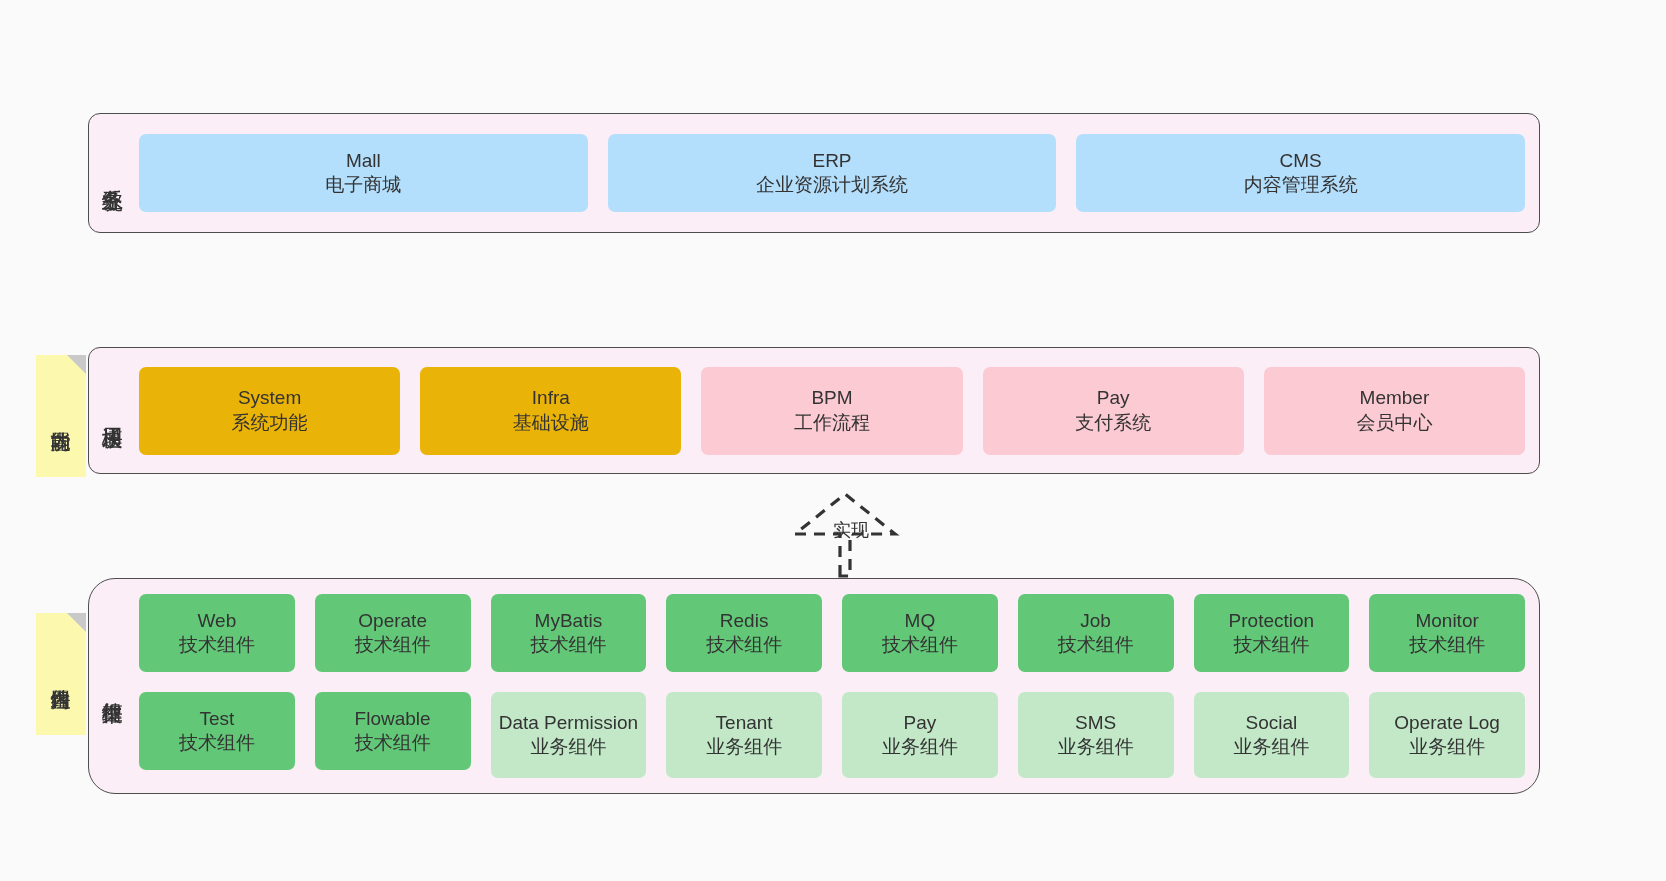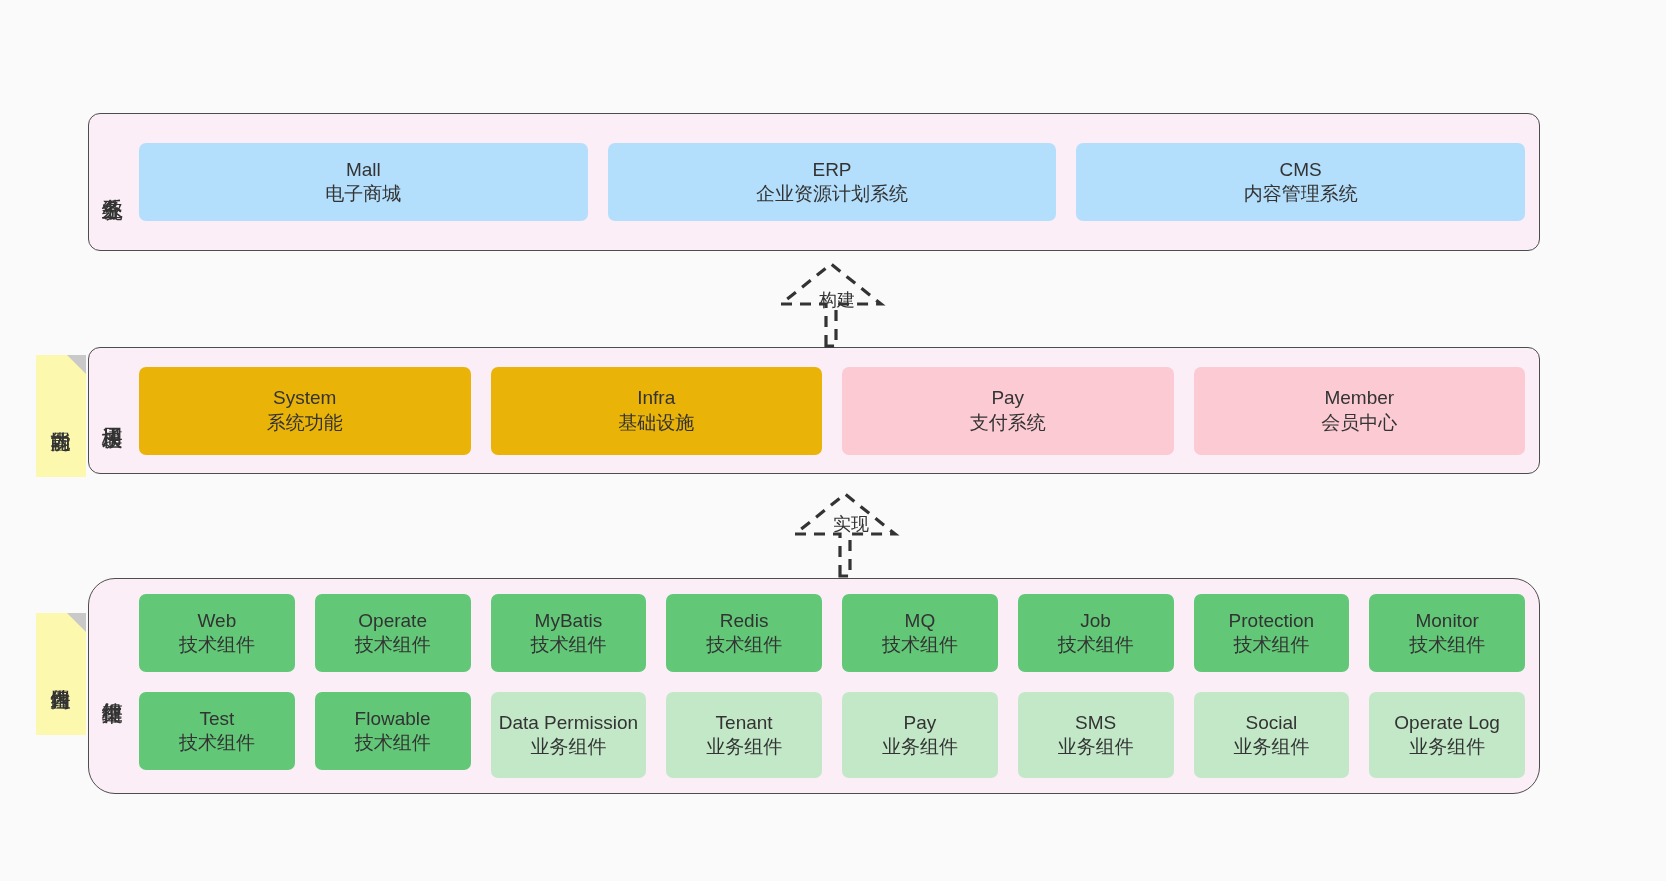--- a/index.html
+++ b/index.html
@@ -130,81 +130,79 @@
     color: #333;
     background: transparent;
     white-space: nowrap;
   }
 </style>
 </head>
 <body>
 
 <div id="canvas">
 
-  <div class="layer" id="layer-business" style="left:88px; top:113px; width:1452px; height:138px;">
+  <div class="layer" id="layer-business" style="left:88px; top:113px; width:1452px; height:120px;">
     <div class="layer-caption">业务系统</div>
     <div class="layer-body">
       <div class="row">
         <div class="node blue">
           <span class="t1">Mall</span>
           <span class="t2">电子商城</span>
         </div>
         <div class="node blue">
           <span class="t1">ERP</span>
           <span class="t2">企业资源计划系统</span>
         </div>
         <div class="node blue">
           <span class="t1">CMS</span>
           <span class="t2">内容管理系统</span>
         </div>
       </div>
     </div>
   </div>
 
-  <div class="arrow-wrap" style="left:756px; top:258px; width:150px; height:90px;">
-    <svg width="150" height="90" viewBox="0 0 150 90">
-      <path d="M 70 88 L 70 46 L 25 46 L 75 6 L 125 46 L 80 46 L 80 88 Z" fill="none" stroke="#333333" stroke-width="3.2" stroke-dasharray="11 8" stroke-linejoin="miter"></path>
-    </svg>
-    <span class="arrow-label" style="left:63px; top:30px;">构建</span>
-  </div>
 
   <div class="note" style="left:36px; top:355px; height:122px;">
     <span class="fold"></span>
     <span>内置功能</span>
   </div>
 
   <div class="layer" id="layer-common" style="left:88px; top:347px; width:1452px; height:127px;">
     <div class="layer-caption">通用模块</div>
     <div class="layer-body">
       <div class="row">
         <div class="node red">
           <span class="t1">System</span>
           <span class="t2">系统功能</span>
         </div>
         <div class="node red">
           <span class="t1">Infra</span>
           <span class="t2">基础设施</span>
+        </div>
+        <div class="node pink">
+          <span class="t1">BPM</span>
+          <span class="t2">工作流程</span>
         </div>
         <div class="node pink">
           <span class="t1">Pay</span>
           <span class="t2">支付系统</span>
         </div>
         <div class="node pink">
           <span class="t1">Member</span>
           <span class="t2">会员中心</span>
         </div>
       </div>
     </div>
   </div>
 
   <div class="arrow-wrap" style="left:770px; top:488px; width:150px; height:90px;">
     <svg width="150" height="90" viewBox="0 0 150 90">
       <path d="M 70 88 L 70 46 L 25 46 L 75 6 L 125 46 L 80 46 L 80 88 Z" fill="none" stroke="#333333" stroke-width="3.2" stroke-dasharray="11 8" stroke-linejoin="miter"></path>
     </svg>
-    <span class="arrow-label" style="left:63px; top:24px;">实现</span>
+    <span class="arrow-label" style="left:63px; top:30px;">实现</span>
   </div>
 
   <div class="note" style="left:36px; top:613px; height:122px;">
     <span class="fold"></span>
     <span>内置组件</span>
   </div>
 
   <div class="layer" id="layer-framework" style="left:88px; top:578px; width:1452px; height:216px;border-radius:27px;">
     <div class="layer-caption">框架组件</div>
     <div class="layer-body">

